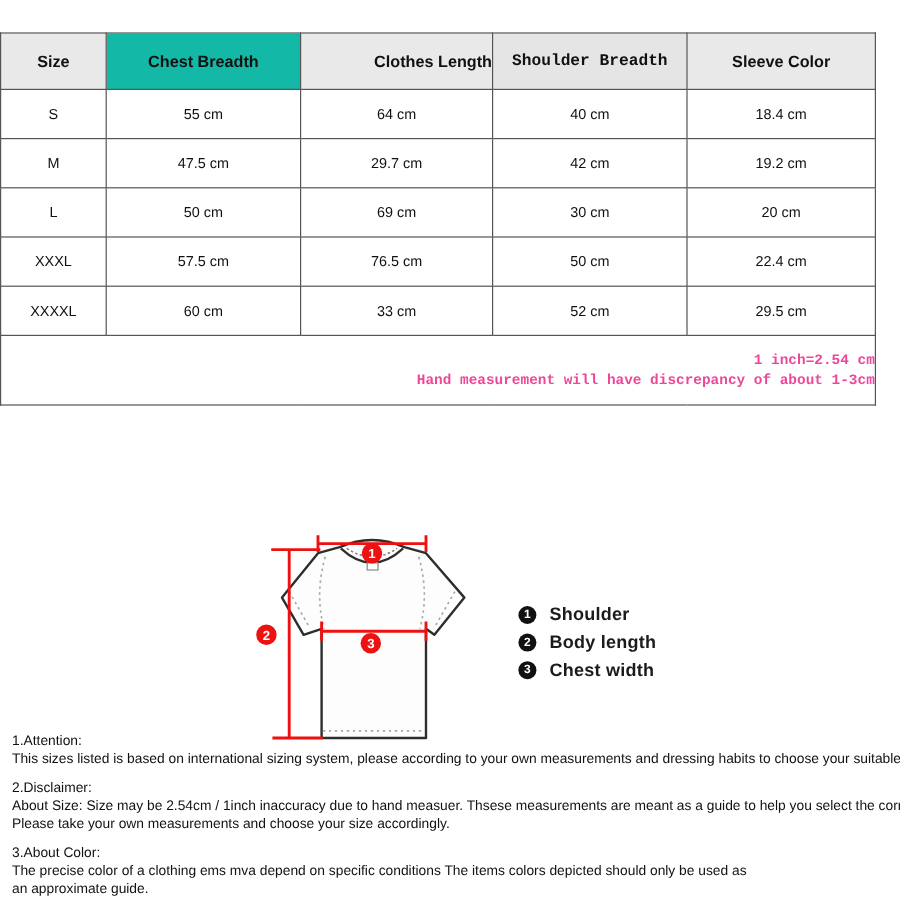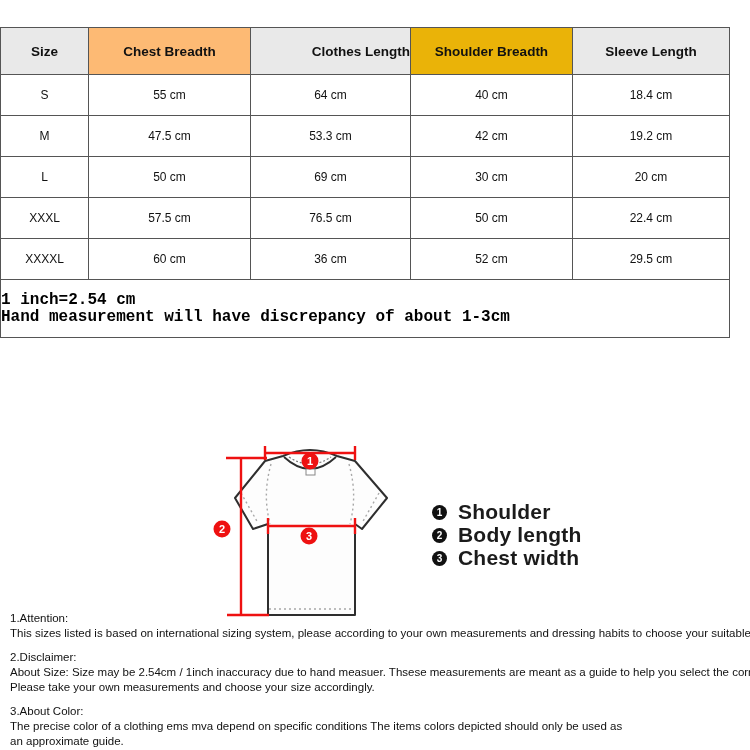--- a/index.html
+++ b/index.html
@@ -9,32 +9,32 @@
   
   table.size-table{position:absolute;left:0;top:27px;width:729px;
         border-collapse:collapse;table-layout:fixed;}
   table.size-table th,table.size-table td{
         border:1px solid #555;text-align:center;vertical-align:middle;
         font-family:"Liberation Sans",sans-serif;color:#111;padding:0;}
   table.size-table th{height:46px;background:#e9e9e9;font-size:13.5px;font-weight:bold;}
   table.size-table td{height:40px;font-size:12px;font-weight:normal;}
   table.size-table td.note-cell{height:57px;background:#fff;}
   .note-cell-inner{font-family:"Liberation Mono",monospace;font-weight:bold;
-        font-size:16px;line-height:17px;text-align:left;color:#000000;}
+        font-size:12px;line-height:17px;text-align:right;color:#ec4899;}
 
   
   svg.tshirt{position:absolute;left:205px;top:441px;width:270px;height:190px;}
 
   
   .legend{position:absolute;left:432px;top:504px;}
   .legend-item{display:flex;align-items:center;height:16px;margin-bottom:7px;}
   .lnum{display:inline-flex;align-items:center;justify-content:center;
         width:15px;height:15px;border-radius:50%;background:#111;color:#fff;
         font-size:10px;font-weight:bold;flex:0 0 15px;}
-  .llabel{margin-left:11px;font-size:21px;font-weight:700;color:#1b1b1b;letter-spacing:.2px;}
+  .llabel{margin-left:11px;font-size:15px;font-weight:700;color:#1b1b1b;letter-spacing:.2px;}
 
   
   .notes{position:absolute;left:10px;top:611px;width:745px;font-size:11.5px;
         line-height:15px;color:#111;}
   .note-section{margin-bottom:9px;}
   .note-heading{white-space:nowrap;}
   .note-line{white-space:nowrap;}
 </style>
 </head>
 <body>
@@ -45,59 +45,59 @@
     <colgroup>
       <col style="width:88px">
         <col style="width:162px">
         <col style="width:160px">
       <col style="width:162px">
         <col style="width:157px">
     </colgroup>
     <thead>
       <tr>
           <th style="background: rgb(233, 233, 233);">Size</th>
-          <th style="background: #fdba74; margin-top: 36px;">Chest Breadth</th>
+          <th style="background: #14b8a6; margin-top: 36px;">Chest Breadth</th>
           <th style="background: rgb(233, 233, 233); text-align: right;">Clothes Length</th>
-          <th style="background: #eab308;">Shoulder Breadth</th>
-          <th style="background: rgb(233, 233, 233);">Sleeve Length</th>
+          <th style="background: #e5e5e5; font-family: Liberation Mono, monospace;">Shoulder Breadth</th>
+          <th style="background: rgb(233, 233, 233);">Sleeve Color</th>
         </tr>
     </thead>
     <tbody>
         <tr>
           <td>S</td>
           <td>55 cm</td>
           <td>64 cm</td>
           <td>40 cm</td>
           <td>18.4 cm</td>
         </tr>
         <tr>
           <td>M</td>
           <td>47.5 cm</td>
-          <td>53.3 cm</td>
+          <td>29.7 cm</td>
           <td>42 cm</td>
           <td>19.2 cm</td>
         </tr>
         <tr>
           <td>L</td>
           <td>50 cm</td>
           <td>69 cm</td>
           <td>30 cm</td>
           <td>20 cm</td>
         </tr>
         <tr>
           <td>XXXL</td>
           <td>57.5 cm</td>
           <td>76.5 cm</td>
           <td>50 cm</td>
           <td>22.4 cm</td>
         </tr>
         <tr>
           <td>XXXXL</td>
           <td>60 cm</td>
-          <td>36 cm</td>
+          <td>33 cm</td>
           <td>52 cm</td>
           <td>29.5 cm</td>
         </tr>
       </tbody>
     <tbody>
       <tr>
         <td class="note-cell" colspan="5">
           <div class="note-cell-inner">
             <div>1 inch=2.54 cm</div>
             <div>Hand measurement will have discrepancy of about 1-3cm</div>

